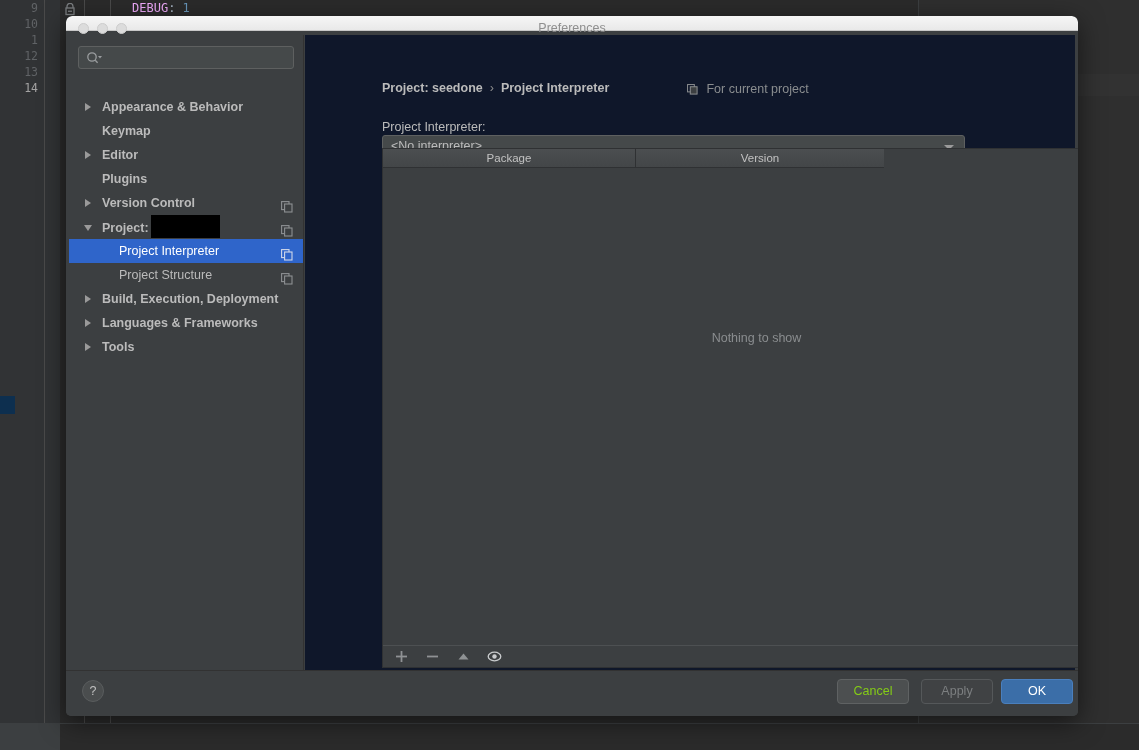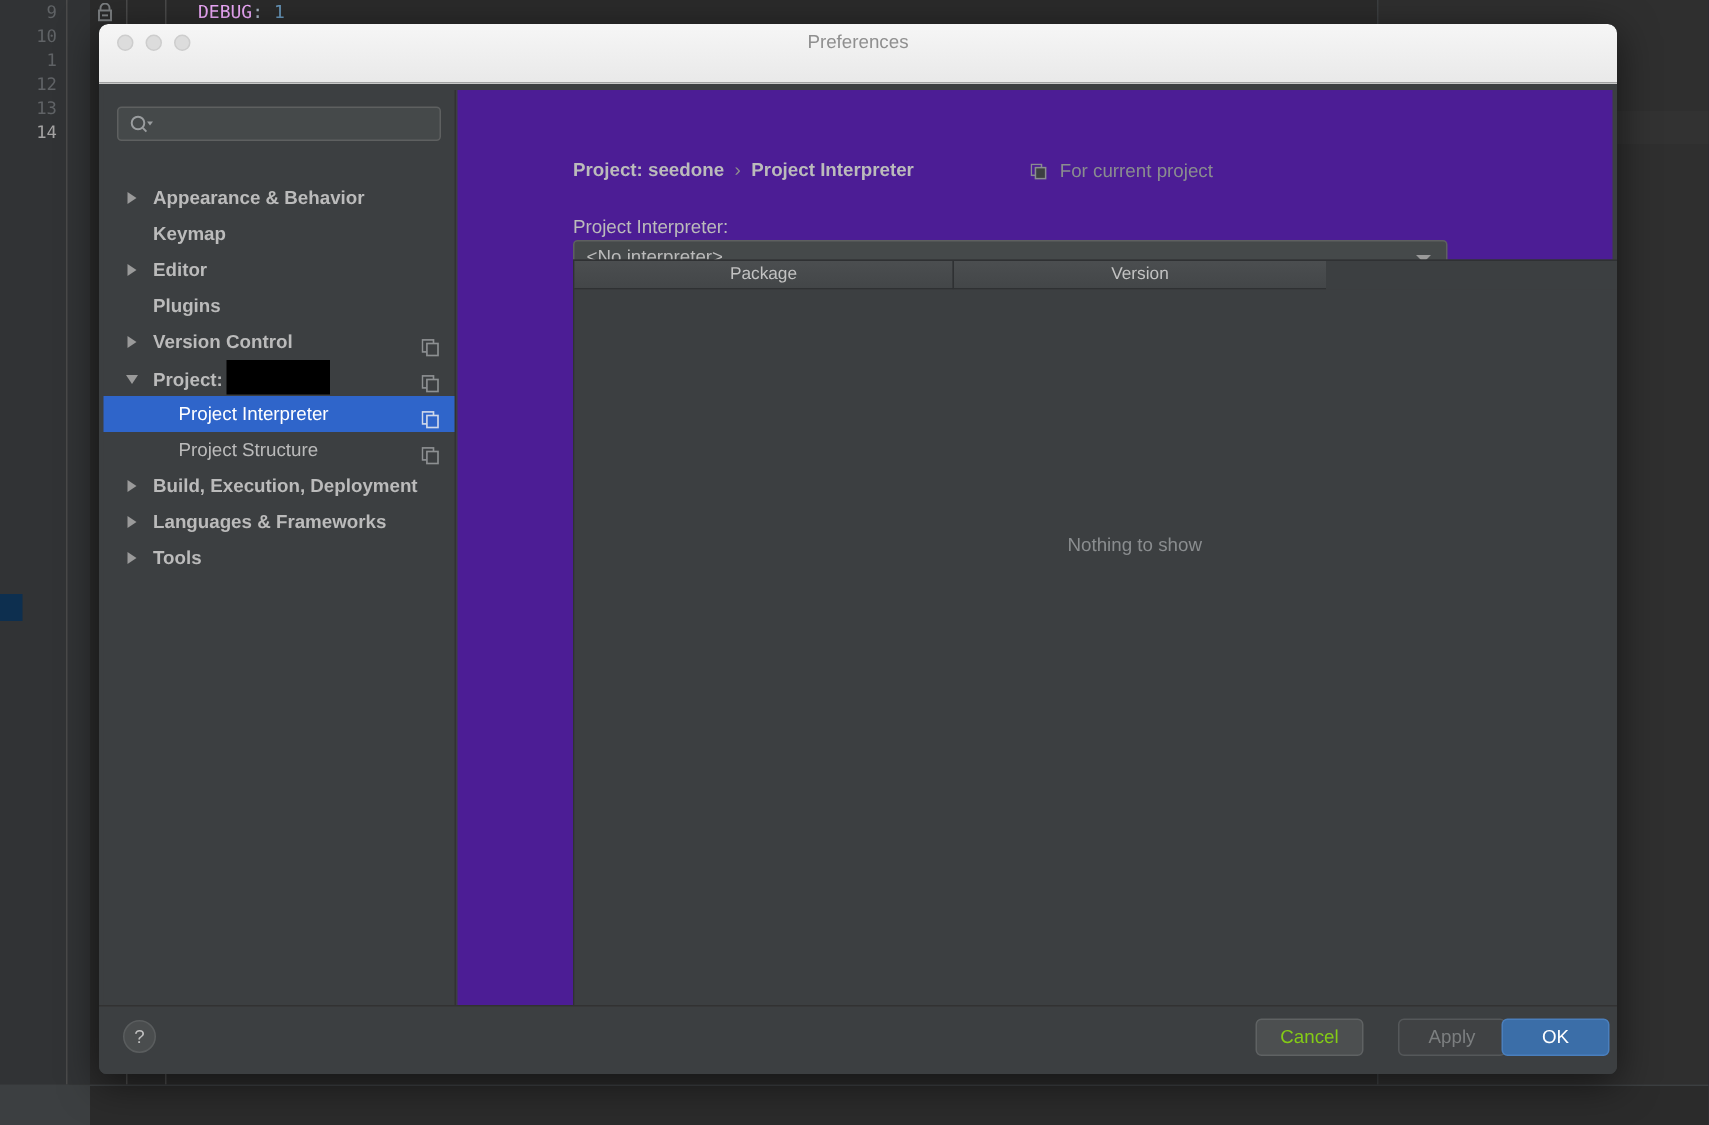--- a/index.html
+++ b/index.html
@@ -78,21 +78,21 @@
   #prefs {
     position: absolute; left: 66px; top: 16px;
     width: 1012px; height: 700px;
     background: #3c3f41;
     border-radius: 6px 6px 5px 5px;
     box-shadow: 0 6px 26px rgba(0,0,0,.55);
     overflow: hidden;
   }
   .titlebar {
     position: relative;
-    height: 40px;
+    height: 15px;
     background: linear-gradient(#f6f6f6, #e9e9e9);
     border-bottom: 1px solid #c8c8c8;
     border-radius: 6px 6px 0 0;
   }
   .titlebar .title {
     position: absolute; left: 0; right: 0; top: 0;
     line-height: 24px; text-align: center;
     font-size: 12.5px; color: #8f8f8f;
   }
   .lights { position: absolute; left: 12px; top: 7px; display: flex; gap: 8px; }
@@ -166,21 +166,21 @@
     width: 69px; height: 23px;
     background: #000000;
     vertical-align: -6px;
     margin-left: 2px;
   }
 
   
   .content {
     position: absolute; left: 239px; top: 4px;
     width: 770px; height: 648px;
-    background: #4c1d95;
+    background: #0f172a;
   }
   .breadcrumb {
     position: absolute; left: 77px; top: 46px;
     font-size: 12.5px; color: #bbbbbb; font-weight: bold;
     white-space: nowrap;
   }
   .crumb-sep { color: #8e8e8e; font-weight: normal; margin: 0 7px; }
   .for-project {
     position: absolute; left: 382px; top: 47px;
     font-size: 12.5px; color: #8a8d8f;
@@ -267,21 +267,21 @@
     position: absolute; top: 8px;
     height: 25px; min-width: 72px;
     border-radius: 4px;
     font-size: 12.5px;
     text-align: center; line-height: 23px;
   }
   .btn-cancel {
     right: 169px; background: #4c4f50; border: 1px solid #5f6263; color: #84cc16;
   }
   .btn-apply {
-    right: 74px; background: #43464780; border: 1px solid #55585a; color: #7c7f80;
+    right: 85px; background: #43464780; border: 1px solid #55585a; color: #7c7f80;
   }
   .btn-ok {
     right: 5px; background: #3b6ea8; border: 1px solid #4a7fbd; color: #ffffff;
   }
 </style>
 </head>
 <body>
 
 <div id="ide">
   <div class="ide-editor"></div>

